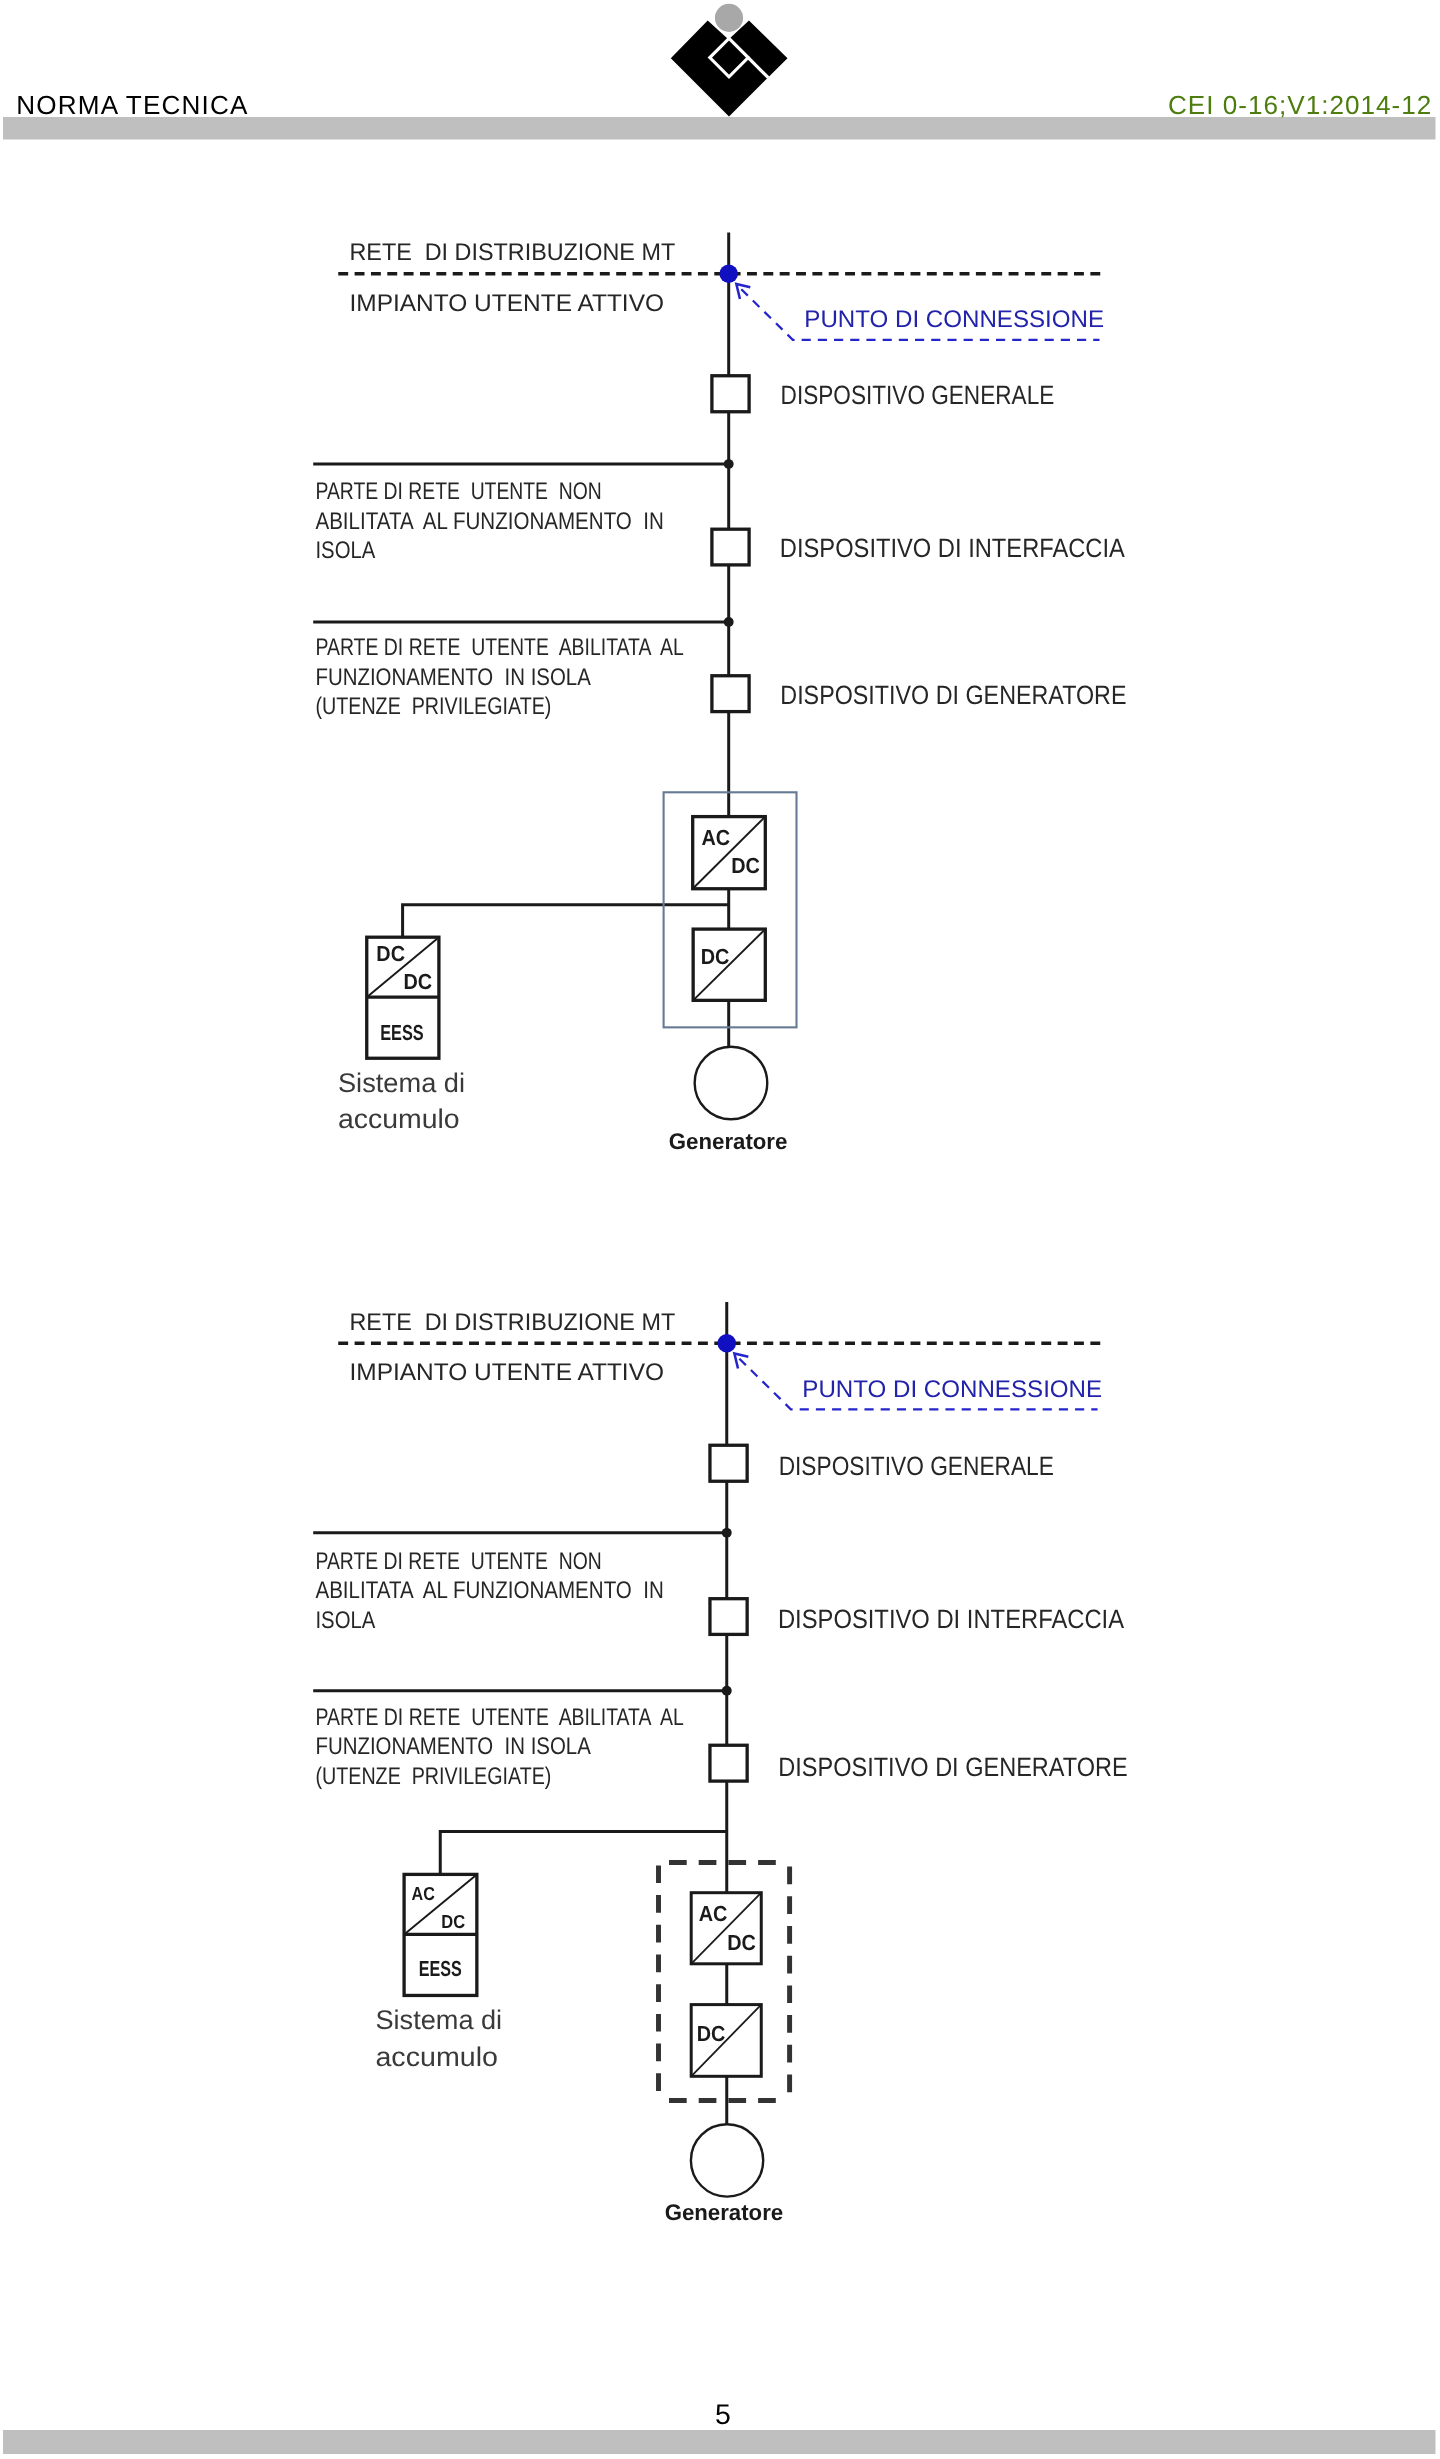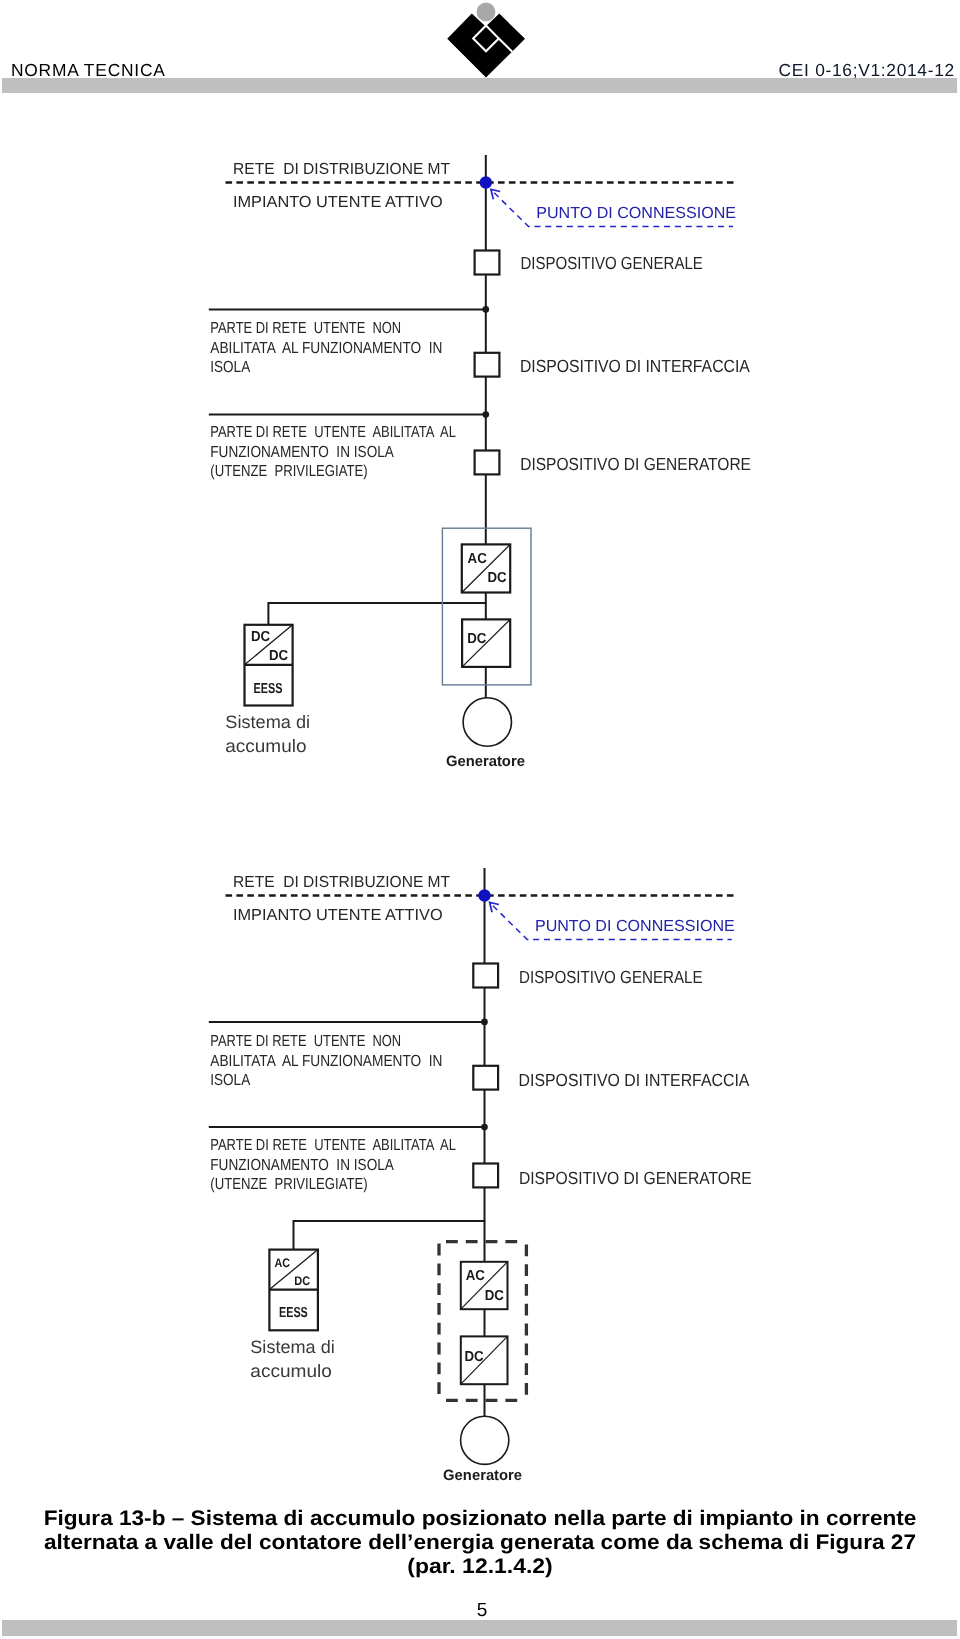--- a/index.html
+++ b/index.html
@@ -4,21 +4,21 @@
 <style>
   html,body{margin:0;padding:0;background:#ffffff;}
   body{width:960px;height:1639px;position:relative;overflow:hidden;
        font-family:"Liberation Sans",sans-serif;
        -webkit-font-smoothing:antialiased;text-rendering:geometricPrecision;}
   .page{position:absolute;left:0;top:0;width:775px;height:1639px;background:#fff;border-radius:32px;}
   .hdr-bar{position:absolute;left:2px;top:78px;width:955px;height:15px;background:#bfbfbf;}
   .ftr-bar{position:absolute;left:2px;top:1619.7px;width:955px;height:16px;background:#bfbfbf;}
   .hdr-left{position:absolute;left:10.9px;top:60.2px;font-size:17.4px;letter-spacing:0.78px;color:#000;
             white-space:nowrap;}
-  .hdr-right{position:absolute;left:778.6px;top:60.2px;font-size:17.4px;letter-spacing:0.68px;color:#0f172a;
+  .hdr-right{position:absolute;left:778.6px;top:60.2px;font-size:17.4px;letter-spacing:0.68px;color:#4d7c0f;
              white-space:nowrap;}
   .logo{position:absolute;left:440px;top:-4px;}
   .cap{position:absolute;left:0;width:960px;text-align:center;color:#000;}
   .capline{font-weight:bold;font-size:21px;line-height:24.2px;white-space:nowrap;}
   .pgno{position:absolute;left:0;width:960px;text-align:center;font-size:19px;color:#000;}
   .dg{position:absolute;text-align:right;}
   svg{display:block;overflow:visible;}
   svg text{white-space:pre;}
 </style>
 </head>
@@ -192,22 +192,17 @@
       <text transform="translate(279.1,1317.4) scale(0.741,1)" font-size="14.5">EESS</text>
       <text transform="translate(443.1,1479.8) scale(0.987,1)" font-size="15">Generatore</text>
     </g>
     <g font-family="Liberation Sans, sans-serif" fill="#3a3a3a">
       <text transform="translate(250.3,1352.5) scale(1.005,1)" font-size="18">Sistema di</text>
       <text transform="translate(250.3,1377) scale(1.06,1)" font-size="18">accumulo</text>
     </g>
   </svg>
   </div>
 
-  <div class="cap" style="top:1507px">
-    <div class="capline" style="transform:scaleX(1.0761)">Figura 13-b – Sistema di accumulo posizionato nella parte di impianto in corrente</div>
-    <div class="capline" style="transform:scaleX(1.0765)">alternata a valle del contatore dell’energia generata come da schema di Figura 27</div>
-    <div class="capline" style="transform:scaleX(1.0932)">(par. 12.1.4.2)</div>
-  </div>
 
   <div class="pgno" style="top:1599.5px;padding-left:2px">5</div>
   <div class="ftr-bar"></div>
 
 </div>
 
 </body></html>

